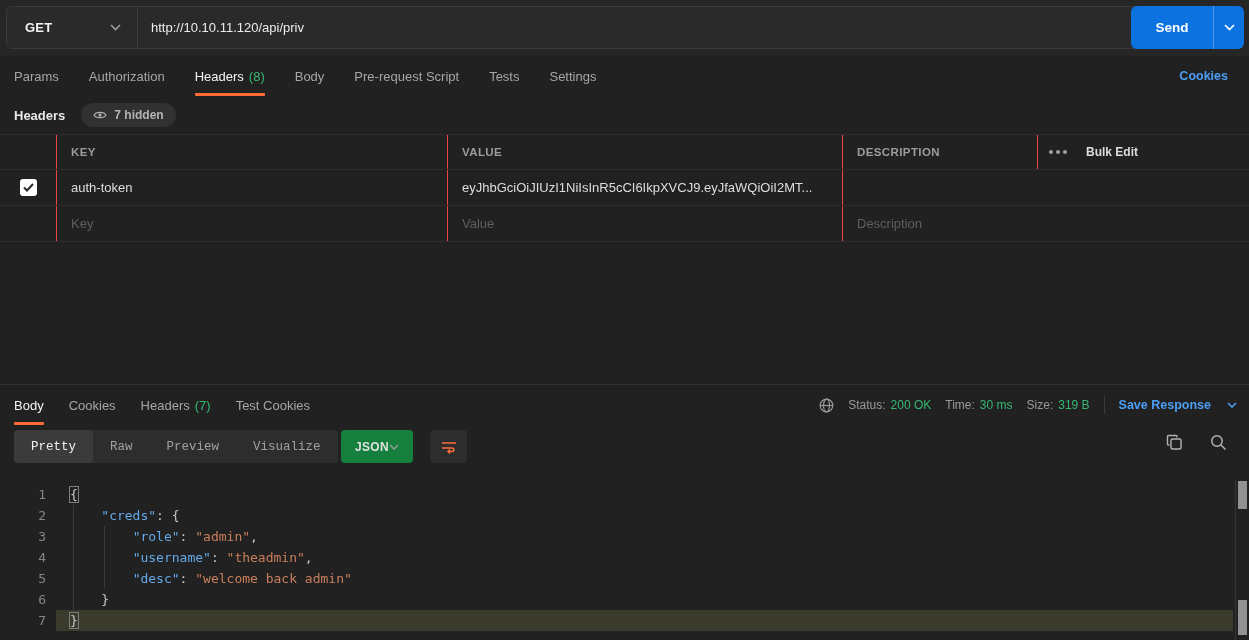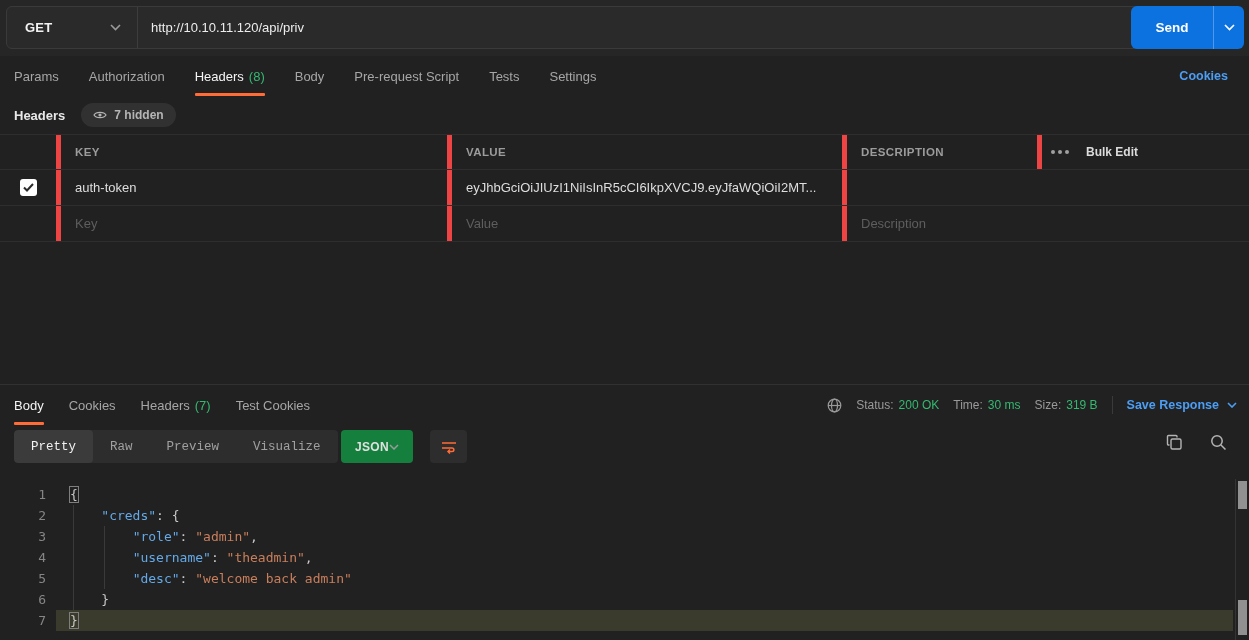--- a/index.html
+++ b/index.html
@@ -31,40 +31,40 @@
   .hs-title{ font-size:13px; font-weight:700; color:#e8e8e8; }
   .hidden-badge{ display:flex; align-items:center; gap:7px; background:#313131; border-radius:20px; padding:5px 12px; font-size:12px; font-weight:600; color:#b5b5b5; cursor:pointer; }
   .hidden-badge svg{ display:block; }
 
   
   .kv-table{ position:absolute; top:134px; left:0; right:0; font-size:13px; }
   .t-row{ display:grid; border-bottom:1px solid #2e2e2e; height:36px; }
   .t-head{ grid-template-columns:56px 391px 395px 195px 40px 70px 1fr; border-top:1px solid #2e2e2e; }
   .t-body{ grid-template-columns:56px 391px 395px 1fr; }
   .t-cell{ display:flex; align-items:center; padding-left:14px; overflow:hidden; white-space:nowrap; }
-  .t-cell.bl{ border-left:5px solid #ef4444; }
+  .t-cell.bl{ border-left:1px solid #ef4444; }
   .t-cell.first{ padding-left:0; justify-content:center; }
   .th-label{ font-size:11.5px; font-weight:700; color:#9c9c9c; letter-spacing:.4px; }
   .t-action{ font-size:12px; font-weight:700; color:#dcdcdc; display:flex; align-items:center; justify-content:center; gap:8px; padding-left:0; cursor:pointer; }
   .dots{ display:flex; gap:3px; align-items:center; justify-content:center; padding-left:0; cursor:pointer; }
   .dots i{ width:4px; height:4px; border-radius:50%; background:#a0a0a0; }
   .cell-text{ color:#dedede; }
   .ph{ color:#5e5e5e; }
   .checkbox{ width:17px; height:17px; background:#ffffff; border-radius:3px; display:flex; align-items:center; justify-content:center; cursor:pointer; }
   .checkbox svg{ display:block; }
 
   
   .resp{ position:absolute; top:384px; left:0; right:0; bottom:0; border-top:1px solid #313131; }
   .resp-tabs{ position:relative; height:40px; display:flex; align-items:stretch; padding-left:14px; gap:25px; }
   .resp-meta{ position:absolute; right:12px; top:0; height:40px; display:flex; align-items:center; gap:14px; font-size:12px; }
   .meta-pair{ display:flex; gap:5px; align-items:center; }
   .meta-label{ color:#9a9a9a; }
   .meta-value{ color:var(--green); }
   .meta-div{ width:1px; height:18px; background:#3a3a3a; }
-  .save-resp{ display:flex; align-items:center; gap:8px; color:var(--blue); font-size:12.5px; font-weight:700; cursor:pointer; }
+  .save-resp{ display:flex; align-items:center; gap:16px; color:var(--blue); font-size:12.5px; font-weight:700; cursor:pointer; }
   .globe{ color:#9a9a9a; display:flex; cursor:pointer; }
 
   
   .resp-toolbar{ position:relative; height:44px; }
   .seg{ position:absolute; left:14px; top:5px; height:33px; background:#2d2d2d; border-radius:4px; display:flex; align-items:stretch; overflow:hidden;font-family:Liberation Mono, monospace; }
   .seg-item{ display:flex; align-items:center; padding:0 17px; font-size:12.5px; color:#a0a0a0; cursor:pointer; }
   .seg-item.active{ background:#3b3b3b; color:#f2f2f2; border-radius:4px; }
   .json-dd{ position:absolute; left:341px; top:5px; height:33px; background:#15803d; border-radius:4px; display:flex; align-items:center; gap:0; padding:0 14px; cursor:pointer; }
   .json-dd .dd-label{ font-size:12px; font-weight:700; color:#e0e0e0; letter-spacing:.3px; }
   .wrap-btn{ position:absolute; left:430px; top:5px; width:37px; height:33px; background:#2d2d2d; border-radius:4px; display:flex; align-items:center; justify-content:center; color:var(--orange); cursor:pointer; }

